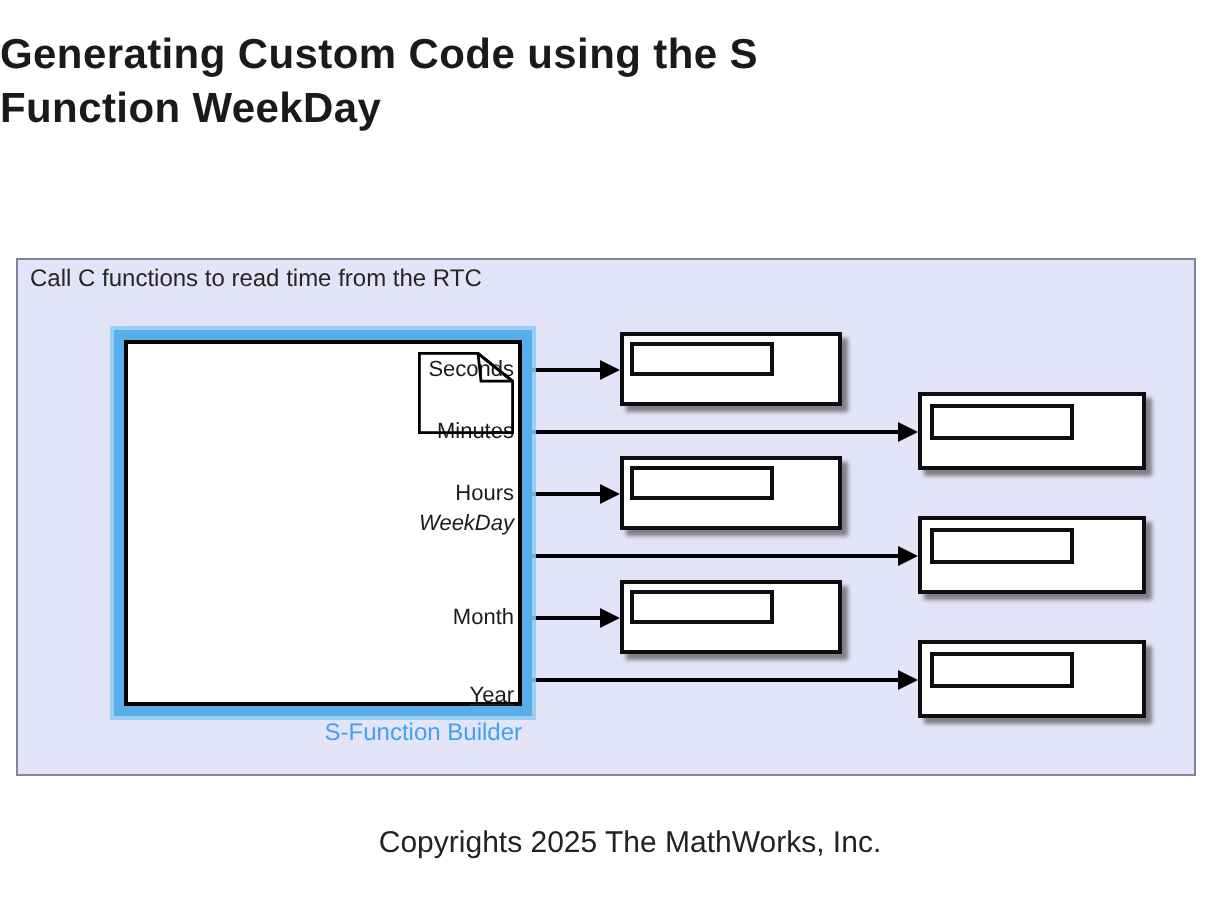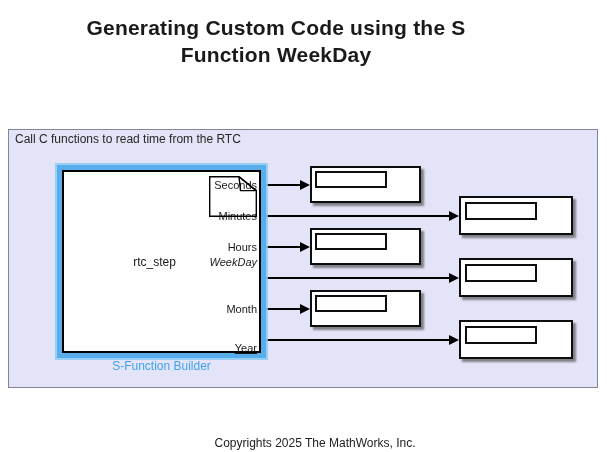--- a/index.html
+++ b/index.html
@@ -5,21 +5,21 @@
   html,body{margin:0;padding:0;}
   body{
     width:607px;height:452px;position:relative;overflow:hidden;
     background:#ffffff;
     font-family:"Liberation Sans", sans-serif;
     -webkit-font-smoothing:antialiased;
   }
   
   .model-title{
     position:absolute;top:14px;left:0;width:552px;
-    text-align:center;font-size:21px;font-weight:bold;line-height:27px;
+    font-size:21px;font-weight:bold;line-height:27px;
     color:#1a1a1a;letter-spacing:0.2px;
   }
   
   .area{
     position:absolute;left:8px;top:129px;width:590px;height:259px;
     background:#e4e4f8;border:1px solid #83839b;box-sizing:border-box;
   }
   .area-label{
     position:absolute;left:6px;top:2px;
     font-size:12px;color:#262626;white-space:nowrap;
@@ -35,21 +35,21 @@
     font-size:12px;color:#1a1a1a;z-index:2;
   }
   .port-label{
     position:absolute;right:2px;height:14px;line-height:14px;
     font-size:11px;color:#1a1a1a;white-space:nowrap;z-index:2;
   }
   .pl-0{top:6px;} .pl-1{top:37px;} .pl-2{top:68px;padding-left:16px;}
   .pl-3{top:83px;font-style:italic;} .pl-4{top:130px;margin-left:44px;} .pl-5{top:169px;text-decoration:underline;}
   .page-icon{position:absolute;left:145px;top:4px;z-index:3;}
   .sfun-annotation{
-    position:absolute;left:62px;top:359px;width:199px;text-align:center;
+    position:absolute;left:62px;top:359px;width:199px;text-align:right;
     font-size:12px;color:#3fa2f0;
   }
   
   .wire{position:absolute;height:1.6px;background:#000;}
   .w-1{left:261px;top:184px;width:41px;}
   .w-2{left:261px;top:215px;width:190px;}
   .w-3{left:261px;top:246px;width:41px;}
   .w-4{left:261px;top:277px;width:190px;}
   .w-5{left:261px;top:308px;width:41px;}
   .w-6{left:261px;top:339px;width:190px;}
@@ -71,22 +71,22 @@
     box-sizing:border-box;
   }
   .disp-left{left:310px;width:111px;height:37px;}
   .disp-left .value-field{left:3px;top:3px;width:72px;height:17px;}
   .disp-right{left:459px;width:114px;height:39px;}
   .disp-right .value-field{left:4px;top:4px;width:72px;height:18px;}
   .d-seconds{top:166px;} .d-hours{top:228px;} .d-month{top:290px;}
   .d-minutes{top:196px;} .d-weekday{top:258px;} .d-year{top:320px;}
   
   .copyright{
-    position:absolute;top:436px;left:315px;transform:translateX(-50%);
-    font-size:12px;color:#222;white-space:nowrap;
+    position:absolute;top:413px;left:315px;transform:translateX(-50%);
+    font-size:15px;color:#222;white-space:nowrap;
   }
 </style>
 </head>
 <body>
 
 <div class="model-title">
   <div>Generating Custom Code using the S</div>
   <div>Function WeekDay</div>
 </div>
 
@@ -105,21 +105,20 @@
 <div class="wire w-5"></div>
 <div class="arrowhead a-5"></div>
 <div class="wire w-6"></div>
 <div class="arrowhead a-6"></div>
 
 <div class="sfun">
   <svg class="page-icon" width="48" height="41" viewBox="0 0 48 41">
     <path d="M0.7,0.7 H30 L47.3,14.6 V40.3 H0.7 Z" fill="none" stroke="#000" stroke-width="1.4"></path>
     <path d="M30,0.7 L47.3,14.6 L31.5,14.6 Z" fill="none" stroke="#000" stroke-width="1.4"></path>
   </svg>
-  <div class="sfun-name">rtc_step</div>
   <div class="port-label pl-0">Seconds</div>
   <div class="port-label pl-1">Minutes</div>
   <div class="port-label pl-2">Hours</div>
   <div class="port-label pl-3">WeekDay</div>
   <div class="port-label pl-4">Month</div>
   <div class="port-label pl-5">Year</div>
 </div>
 <div class="sfun-annotation">S-Function Builder</div>
 
 <div class="display disp-left d-seconds">

